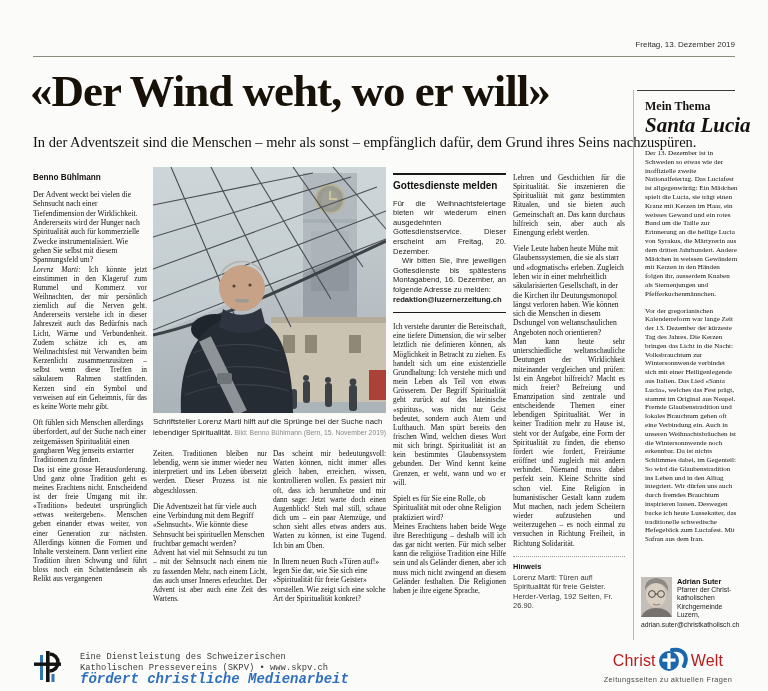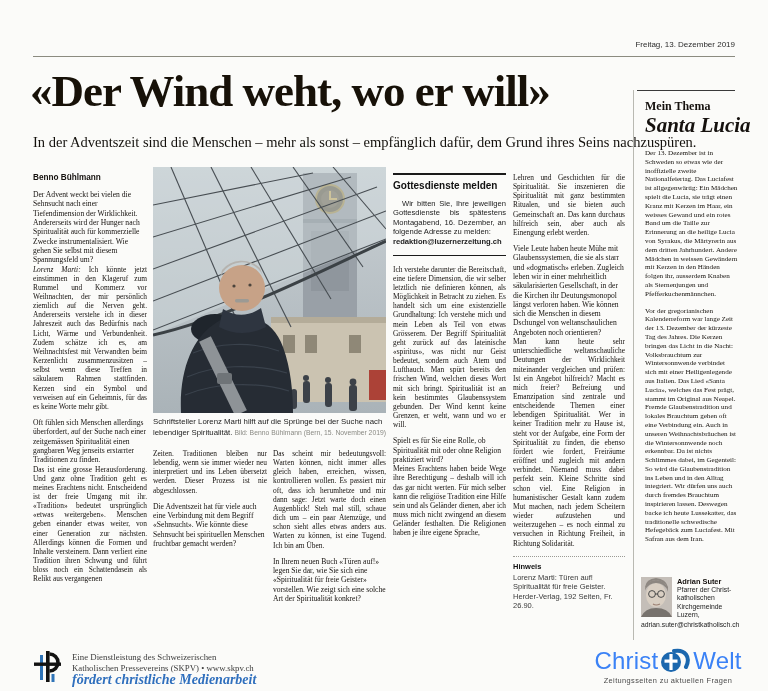--- a/index.html
+++ b/index.html
@@ -55,27 +55,27 @@
   .sb-body{top:149px;left:645px;width:93px;height:420px;overflow:hidden;
     font-size:7.1px;line-height:8.8px;text-align:left;color:#16120e;}
   .sb-body p{margin:0 0 8px 0;}
   .author{top:577px;left:641px;width:96px;}
   .author .aphoto{float:left;margin-right:5px;}
   .author .aname{font-family:"Liberation Sans",sans-serif;font-weight:700;font-size:7.4px;
     margin-bottom:0;}
   .author .abio{font-family:"Liberation Sans",sans-serif;font-size:6.8px;line-height:8.4px;color:#222;}
   
   .skpv{top:650px;left:33px;}
-  .skpv-text{top:652px;left:72px;font-family:Liberation Serif, serif;
+  .skpv-text{top:652px;left:80px;font-family:Liberation Mono, monospace;
     font-size:8.8px;line-height:11px;color:#3d3d3d;}
   .skpv-blue{color:#2f6fbd;font-style:italic;font-weight:700;font-size:14px;}
   .brand{top:647px;left:598px;width:140px;text-align:center;
     font-family:"Liberation Sans",sans-serif;}
   .brand-row{display:flex;align-items:center;justify-content:center;gap:2px;}
-  .brand-word{font-size:24px;color:#3b82f6;letter-spacing:0.2px;}
+  .brand-word{font-size:16px;color:#b91c1c;letter-spacing:0.2px;}
   .brand-tag{font-size:7.4px;color:#4a4a4a;letter-spacing:0.4px;margin-top:1px;}
 </style>
 </head>
 <body>
 
 <div class="abs date">Freitag, 13. Dezember 2019</div>
 <div class="abs head-rule"></div>
 
 <h1 class="abs headline" style="margin:0;">«Der Wind weht, wo er will»</h1>
 <div class="abs subtitle">
@@ -164,30 +164,32 @@
   </svg>
 </div>
 <div class="abs caption">
   <span>Schriftsteller Lorenz Marti hilft auf die Sprünge bei der Suche nach lebendiger Spiritualität.</span>
   <span class="credit">Bild: Benno Bühlmann (Bern, 15. November 2019)</span>
 </div>
 
 <div class="abs col col2">
   <p>Zeiten. Traditionen bleiben nur lebendig, wenn sie immer wieder neu interpretiert und ins Leben übersetzt werden. Dieser Prozess ist nie abgeschlossen.</p>
   <p class="q">Die Adventszeit hat für viele auch eine Verbindung mit dem Begriff «Sehnsucht». Wie könnte diese Sehnsucht bei spirituellen Menschen fruchtbar gemacht werden?</p>
+  <p>Advent hat viel mit Sehnsucht zu tun – mit der Sehnsucht nach einem nie zu fassenden Mehr, nach einem Licht, das auch unser Inneres erleuchtet. Der Advent ist aber auch eine Zeit des Wartens.</p>
 </div>
 
 <div class="abs col col3">
   <p>Das scheint mir bedeutungsvoll: Warten können, nicht immer alles gleich haben, erreichen, wissen, kontrollieren wollen. Es passiert mir oft, dass ich herumhetze und mir dann sage: Jetzt warte doch einen Augenblick! Steh mal still, schaue dich um – ein paar Atemzüge, und schon sieht alles etwas anders aus. Warten zu können, ist eine Tugend. Ich bin am Üben.</p>
   <p class="q">In Ihrem neuen Buch «Türen auf!» legen Sie dar, wie Sie sich eine «Spiritualität für freie Geister» vorstellen. Wie zeigt sich eine solche Art der Spiritualität konkret?</p>
 </div>
 
 <div class="abs col col4">
   <div class="svcbox">
     <h3>Gottesdienste melden</h3>
+    <p>Für die Weihnachtsfeiertage bieten wir wiederum einen ausgedehnten Gottesdienstservice. Dieser erscheint am Freitag, 20. Dezember.</p>
     <p class="indent">Wir bitten Sie, Ihre jeweiligen Gottesdienste bis spätestens Montagabend, 16. Dezember, an folgende Adresse zu melden:</p>
     <p class="email">redaktion@luzernerzeitung.ch</p>
   </div>
   <p>Ich verstehe darunter die Bereitschaft, eine tiefere Dimension, die wir selber letztlich nie definieren können, als Möglichkeit in Betracht zu ziehen. Es handelt sich um eine existenzielle Grundhaltung: Ich verstehe mich und mein Leben als Teil von etwas Grösserem. Der Begriff Spiritualität geht zurück auf das lateinische «spiritus», was nicht nur Geist bedeutet, sondern auch Atem und Lufthauch. Man spürt bereits den frischen Wind, welchen dieses Wort mit sich bringt. Spiritualität ist an kein bestimmtes Glaubenssystem gebunden. Der Wind kennt keine Grenzen, er weht, wann und wo er will.</p>
   <p class="q">Spielt es für Sie eine Rolle, ob Spiritualität mit oder ohne Religion praktiziert wird?</p>
   <p>Meines Erachtens haben beide Wege ihre Berechtigung – deshalb will ich das gar nicht werten. Für mich selber kann die religiöse Tradition eine Hilfe sein und als Geländer dienen, aber ich muss mich nicht zwingend an diesem Geländer festhalten. Die Religionen haben je ihre eigene Sprache,</p>
 </div>
 
 <div class="abs col col5">
   <p>Lehren und Geschichten für die Spiritualität. Sie inszenieren die Spiritualität mit ganz bestimmten Ritualen, und sie bieten auch Gemeinschaft an. Das kann durchaus hilfreich sein, aber auch als Einengung erlebt werden.</p>

